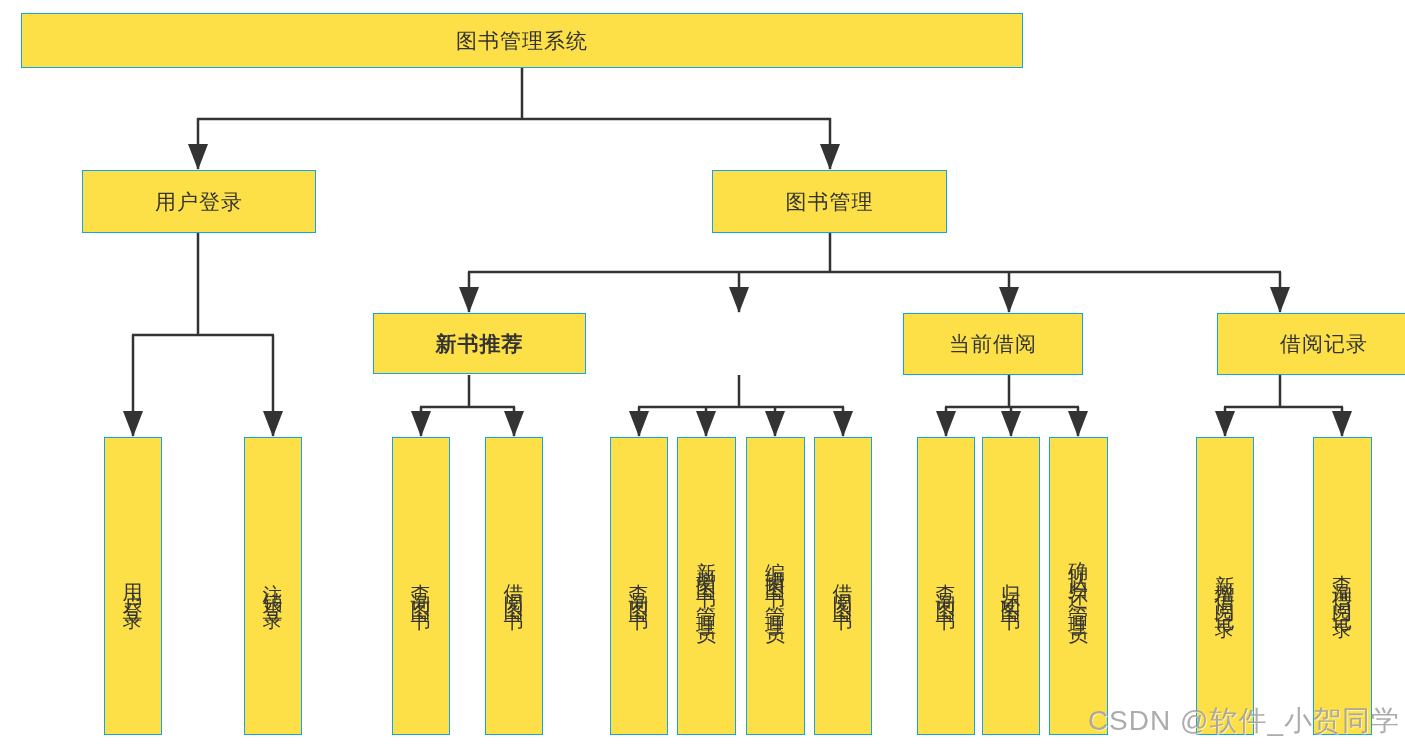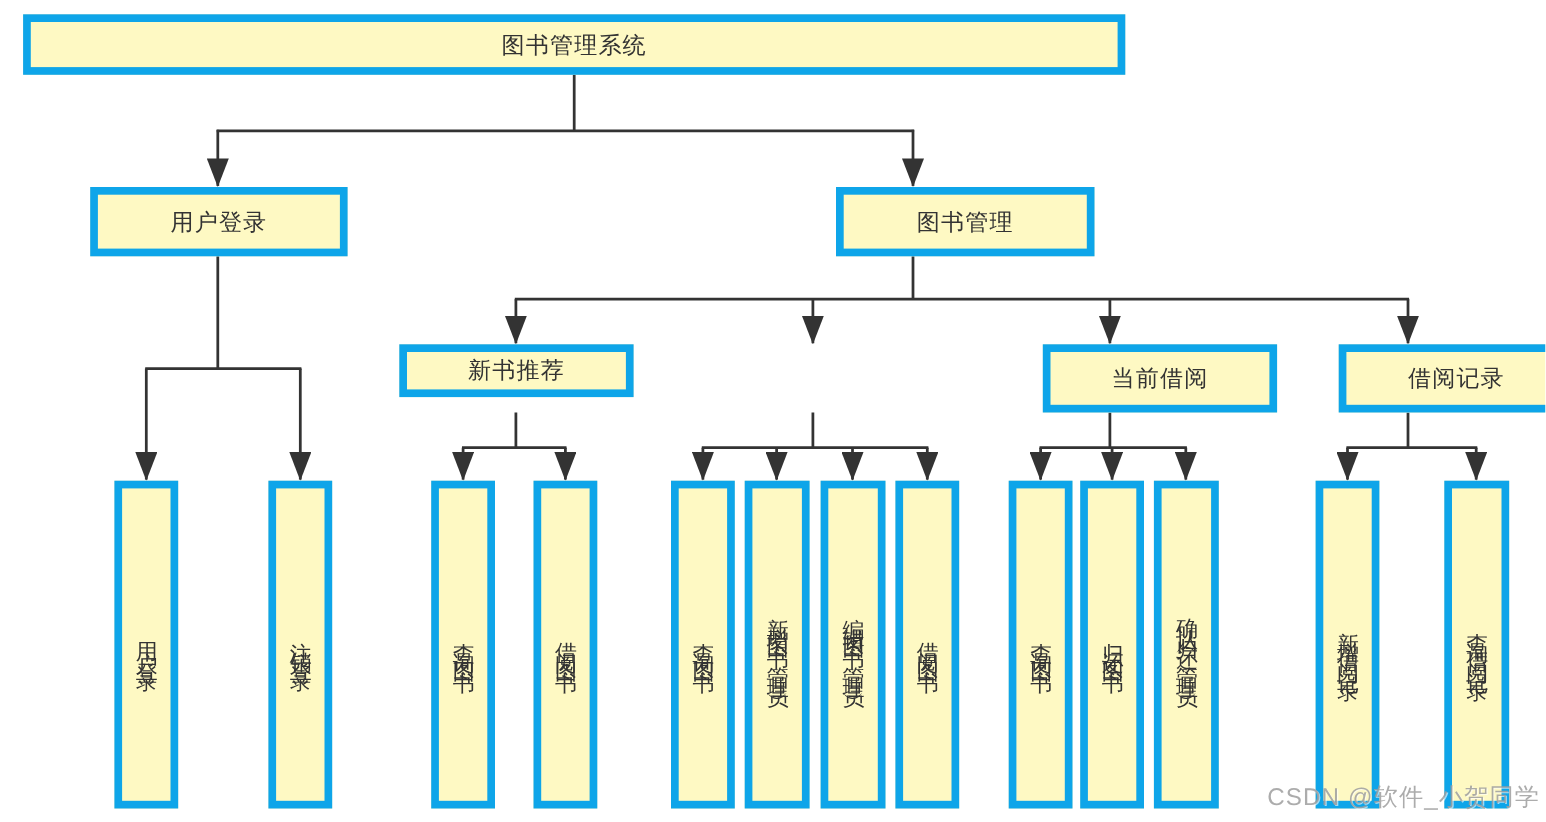--- a/index.html
+++ b/index.html
@@ -19,22 +19,22 @@
     position: absolute;
     left: 0;
     top: 0;
     width: 1405px;
     height: 747px;
     pointer-events: none;
   }
   .box {
     position: absolute;
     box-sizing: border-box;
-    background: #fef9c3;
-    border: 7px solid #0ea5e9;
+    background: #fde047;
+    border: 1px solid #0ea5e9;
     display: flex;
     align-items: center;
     justify-content: center;
     color: #333333;
     text-align: center;
   }
   .h-label {
     font-size: 21px;
     letter-spacing: 1px;
     white-space: nowrap;
@@ -44,21 +44,21 @@
     text-orientation: mixed;
     font-size: 20px;
     line-height: 1;
     letter-spacing: 9px;
     white-space: nowrap;
   }
   .watermark {
     position: absolute;
     right: 5px;
     bottom: 7px;
-    font-size: 22px;
+    font-size: 28px;
     color: rgba(158, 158, 158, 0.85);
     letter-spacing: 1px;
     white-space: nowrap;
     text-shadow: 1px 1px 0 rgba(255,255,255,0.6);
     z-index: 5;
   }
 </style>
 </head>
 <body>
 
@@ -107,28 +107,28 @@
     </g>
   </svg>
 
   <div class="box" style="left:21px; top:13px; width:1002px; height:55px;">
     <span class="h-label">图书管理系统</span>
   </div>
 
   <div class="box" style="left:82px; top:170px; width:234px; height:63px;">
     <span class="h-label">用户登录</span>
   </div>
-  <div class="box" style="left:712px; top:170px; width:235px; height:63px;margin-left:48px;">
+  <div class="box" style="left:712px; top:170px; width:235px; height:63px;">
     <span class="h-label">图书管理</span>
   </div>
 
-  <div class="box" style="left:363px; top:313px; width:213px; height:48px;">
+  <div class="box" style="left:373px; top:313px; width:213px; height:61px;font-weight:bold;">
     <span class="h-label">新书推荐</span>
   </div>
-  <div class="box" style="left:903px; top:313px; width:213px; height:62px;margin-left:45px;">
+  <div class="box" style="left:903px; top:313px; width:180px; height:62px;">
     <span class="h-label">当前借阅</span>
   </div>
   <div class="box" style="left:1173px; top:313px; width:214px; height:62px;margin-left:44px;">
     <span class="h-label">借阅记录</span>
   </div>
 
   <div class="box" style="left:104px; top:437px; width:58px; height:298px;">
     <span class="v-label">用户登录</span>
   </div>
   <div class="box" style="left:244px; top:437px; width:58px; height:298px;">

